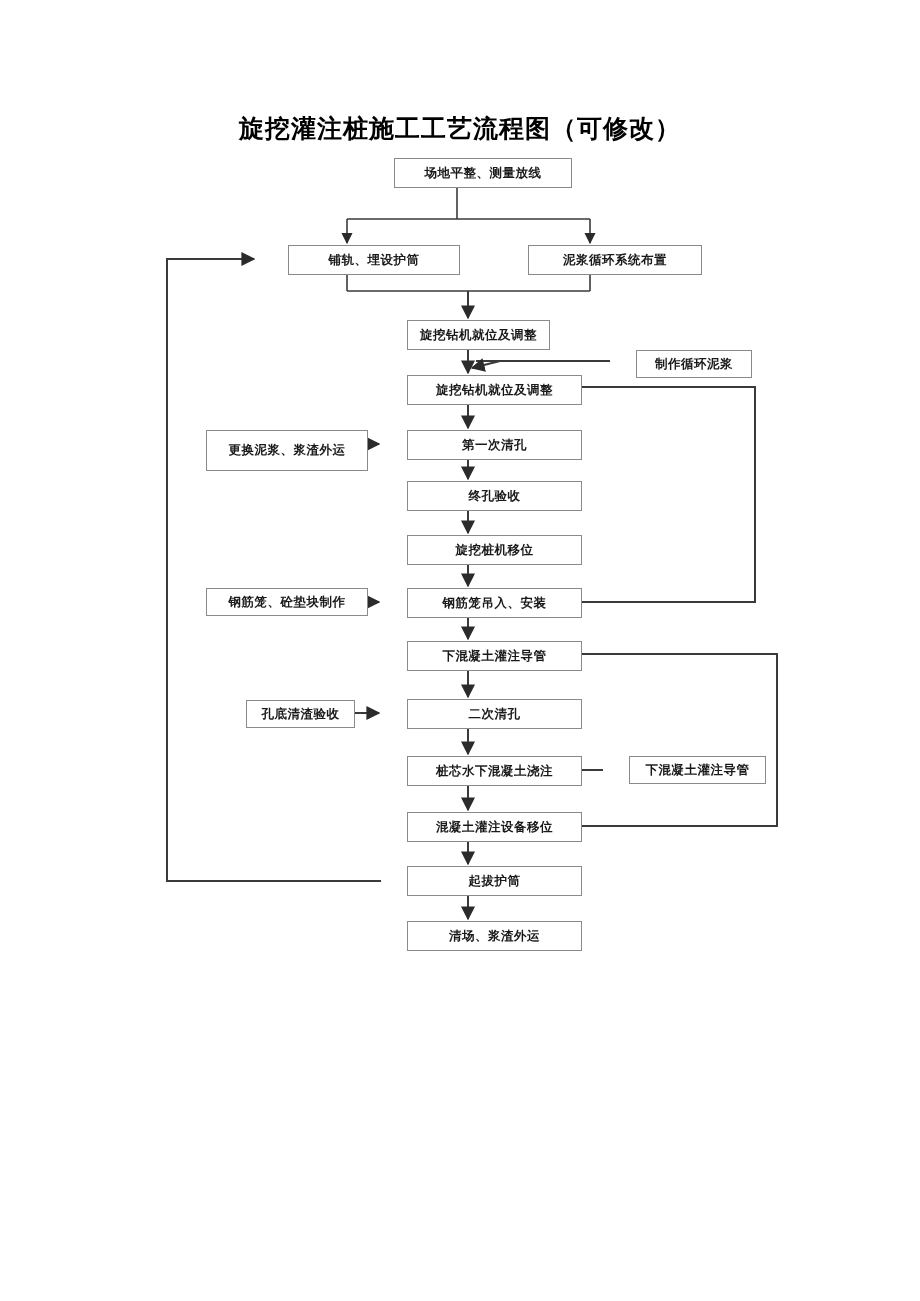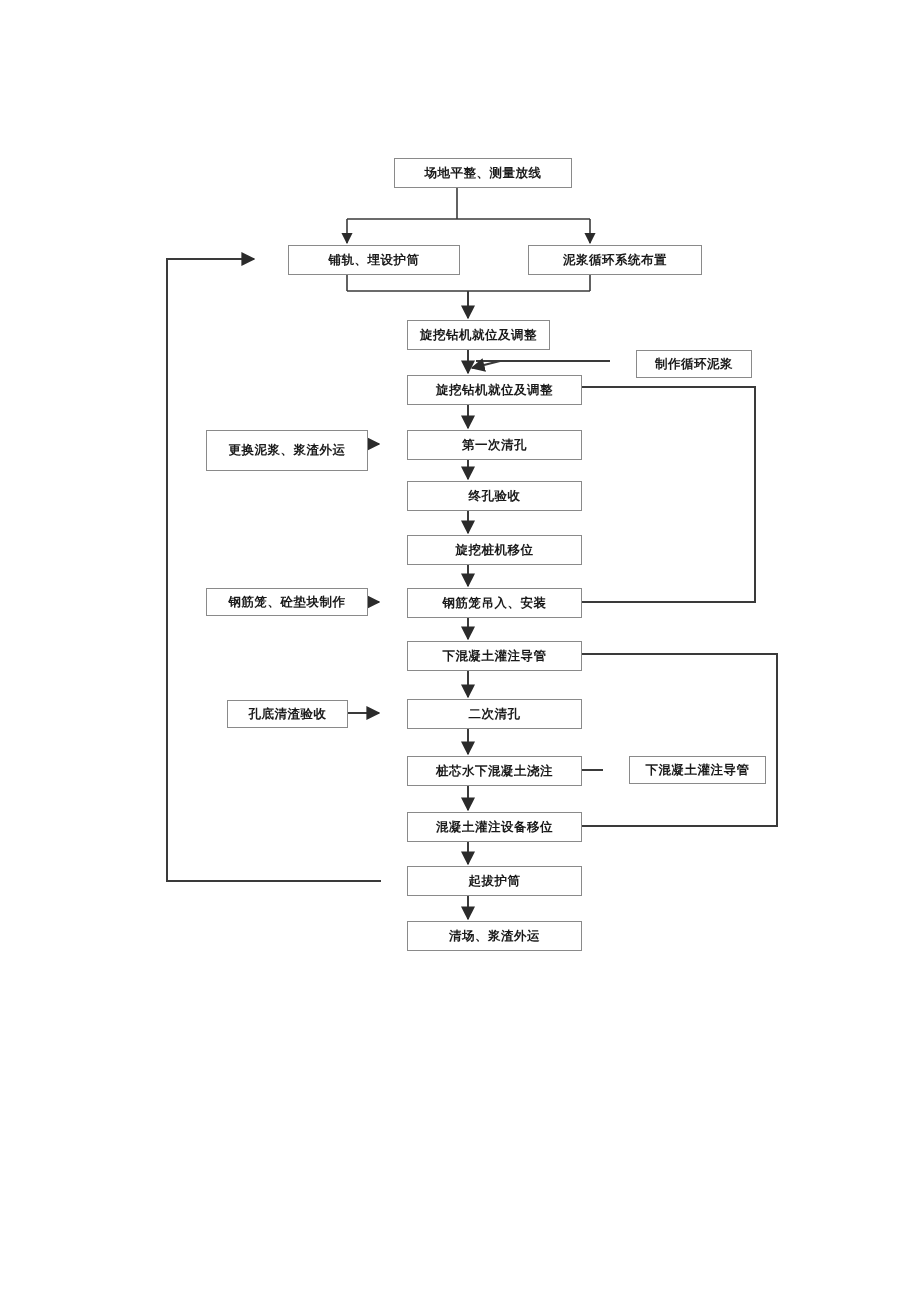--- a/index.html
+++ b/index.html
@@ -64,20 +64,21 @@
   }
   #edges .thin {
     stroke-width: 1.6;
   }
 </style>
 </head>
 <body>
 
 <div id="page">
 
+  <div id="title">旋挖灌注桩施工工艺流程图（可修改）</div>
 
   <svg id="edges" viewBox="0 0 920 1301" xmlns="http://www.w3.org/2000/svg">
     <defs>
       <marker id="ah" viewBox="0 0 10 10" refX="9" refY="5" markerWidth="7" markerHeight="7" orient="auto-start-reverse">
         <path d="M 0 0 L 10 5 L 0 10 z" fill="#2b2b2b"></path>
       </marker>
     </defs>
 
     <line class="thin" x1="457" y1="188" x2="457" y2="219"></line>
 
@@ -142,21 +143,21 @@
       <div class="node" style="left: 381px; top: 320px; width: 143px; height: 30px;">旋挖钻机就位及调整</div>
       <div class="node" style="left: 610px; top: 350px; width: 116px; height: 28px;">制作循环泥浆</div>
       <div class="node" style="left: 381px; top: 375px; width: 175px; height: 30px;">旋挖钻机就位及调整</div>
       <div class="node" style="left: 180px; top: 430px; width: 162px; height: 41px;">更换泥浆、浆渣外运</div>
       <div class="node" style="left: 381px; top: 430px; width: 175px; height: 30px; text-align: right;">第一次清孔</div>
       <div class="node" style="left: 381px; top: 481px; width: 175px; height: 30px;">终孔验收</div>
       <div class="node" style="left: 381px; top: 535px; width: 175px; height: 30px;">旋挖桩机移位</div>
       <div class="node" style="left: 180px; top: 588px; width: 162px; height: 28px;">钢筋笼、砼垫块制作</div>
       <div class="node" style="left: 381px; top: 588px; width: 175px; height: 30px;">钢筋笼吊入、安装</div>
       <div class="node" style="left: 381px; top: 641px; width: 175px; height: 30px;">下混凝土灌注导管</div>
-      <div class="node" style="left: 201px; top: 700px; width: 121px; height: 28px;">孔底清渣验收</div>
+      <div class="node" style="left: 220px; top: 700px; width: 109px; height: 28px;">孔底清渣验收</div>
       <div class="node" style="left: 381px; top: 699px; width: 175px; height: 30px;">二次清孔</div>
       <div class="node" style="left: 381px; top: 756px; width: 175px; height: 30px;">桩芯水下混凝土浇注</div>
       <div class="node" style="left: 603px; top: 756px; width: 137px; height: 28px;">下混凝土灌注导管</div>
       <div class="node" style="left: 381px; top: 812px; width: 175px; height: 30px;">混凝土灌注设备移位</div>
       <div class="node" style="left: 381px; top: 866px; width: 175px; height: 30px;">起拔护筒</div>
       <div class="node" style="left: 381px; top: 921px; width: 175px; height: 30px;">清场、浆渣外运</div>
     </div>
 
 </div>
 

